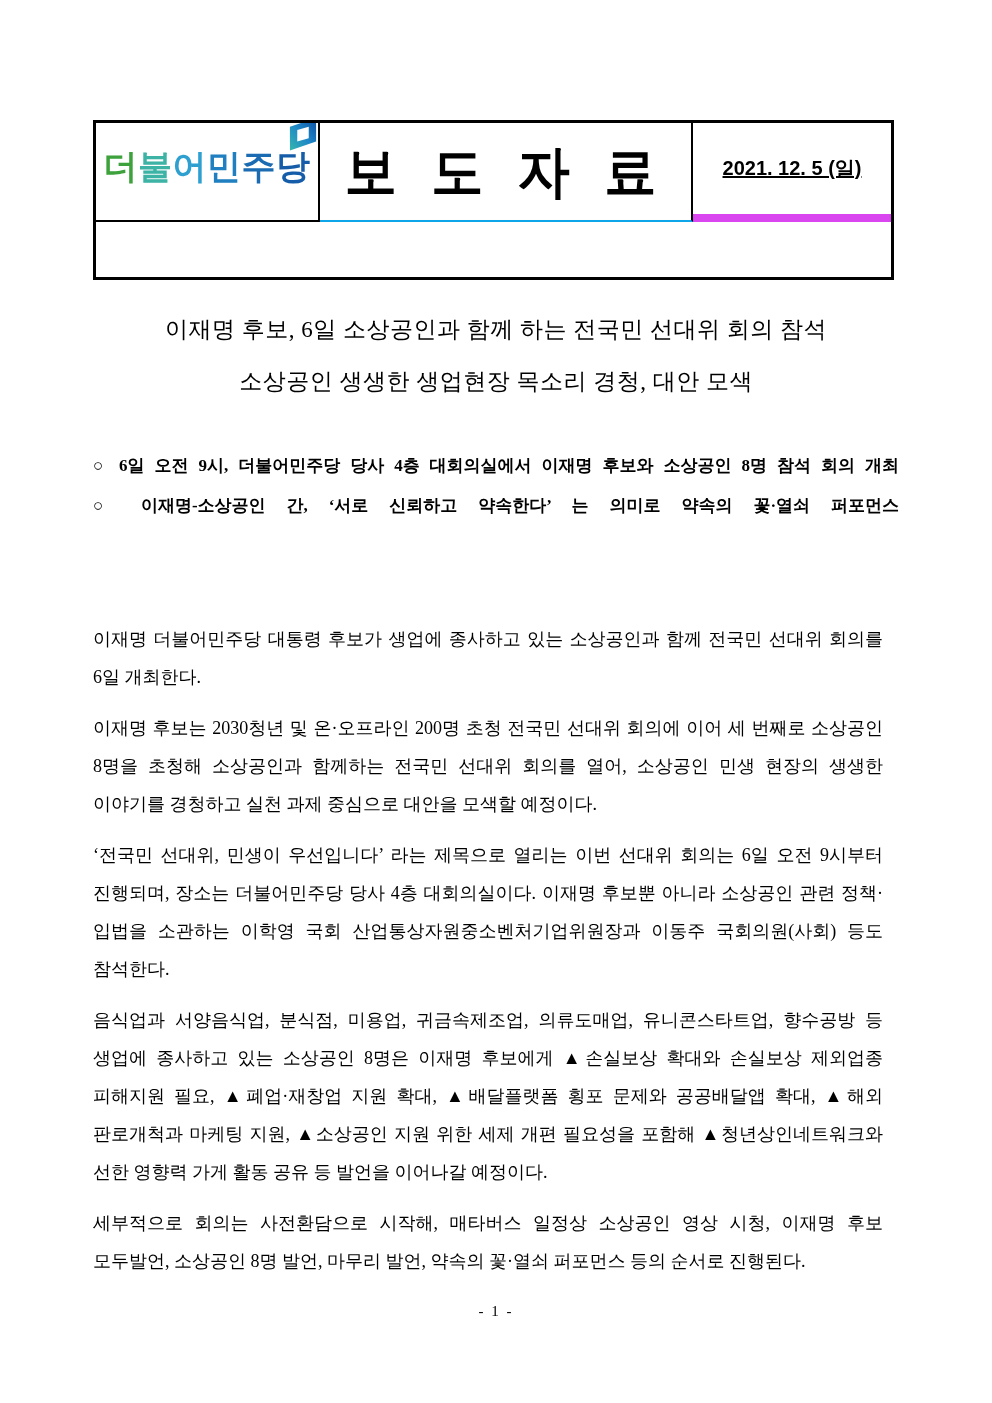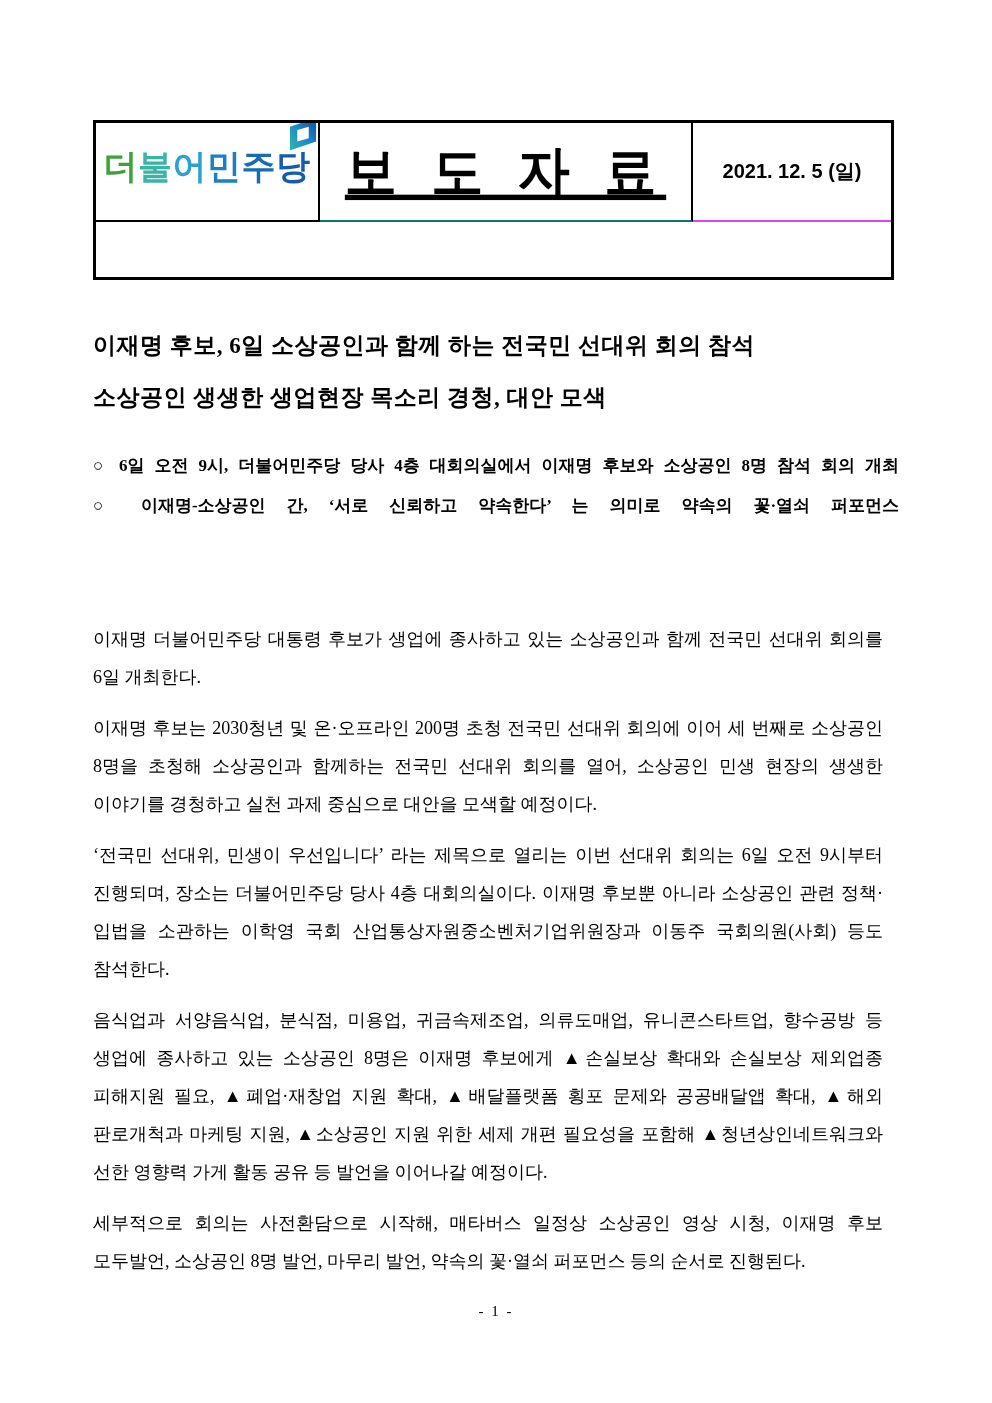--- a/index.html
+++ b/index.html
@@ -16,22 +16,22 @@
     position:absolute; left:93px; top:120px; width:801px; height:160px;
     border:3px solid #000;
     display:grid;
     grid-template-columns:224px 373px 1fr;
     grid-template-rows:99px 1fr;
     background:#fff;
   }
   .hcell { display:flex; align-items:center; justify-content:center; overflow:hidden; }
   .cell-logo  { border-right:2px solid #000; border-bottom:2px solid #000;
                 align-items:center; padding-bottom:12px; }
-  .cell-title { border-right:2px solid #000; border-bottom:2px solid #0f766e;text-decoration:underline; }
-  .cell-date  { border-bottom:2px solid #d946ef; }
+  .cell-title { border-right:2px solid #000; border-bottom:2px solid #0ea5e9; }
+  .cell-date  { border-bottom:8px solid #d946ef;text-decoration:underline; }
   .cell-subtitle { grid-column:1/4; }
 
   .logo-wrap { position:relative; display:inline-block; }
   .logo-text {
     font-family:"Liberation Sans","DejaVu Sans",sans-serif;
     font-weight:800; font-size:34px; letter-spacing:0.5px; line-height:1;
     white-space:nowrap;
   }
   .logo-flag { position:absolute; top:-33px; right:-10px; width:36px; height:38px; }
 
@@ -44,22 +44,22 @@
     font-family:"Liberation Sans","DejaVu Sans",sans-serif;
     font-weight:700; font-size:20px; white-space:nowrap;
   }
   .press-subtitle {
     font-family:"Liberation Sans","DejaVu Sans",sans-serif;
     font-weight:500; font-size:19.5px; letter-spacing:0px; white-space:nowrap;
   }
 
   
   .headline {
-    position:absolute; left:93px; top:320px; width:806px;
-    font-weight:bold; font-size:23px; line-height:52px;
+    position:absolute; left:93px; top:304px; width:806px;
+    text-align:center; font-weight:normal; font-size:23px; line-height:52px;
     letter-spacing:0.5px;
   }
 
   
   .bullets {
     position:absolute; left:93px; top:446px; width:806px;
     font-weight:bold; font-size:17px;
   }
   .bullet {
     line-height:40px; text-align:justify; text-align-last:justify;

